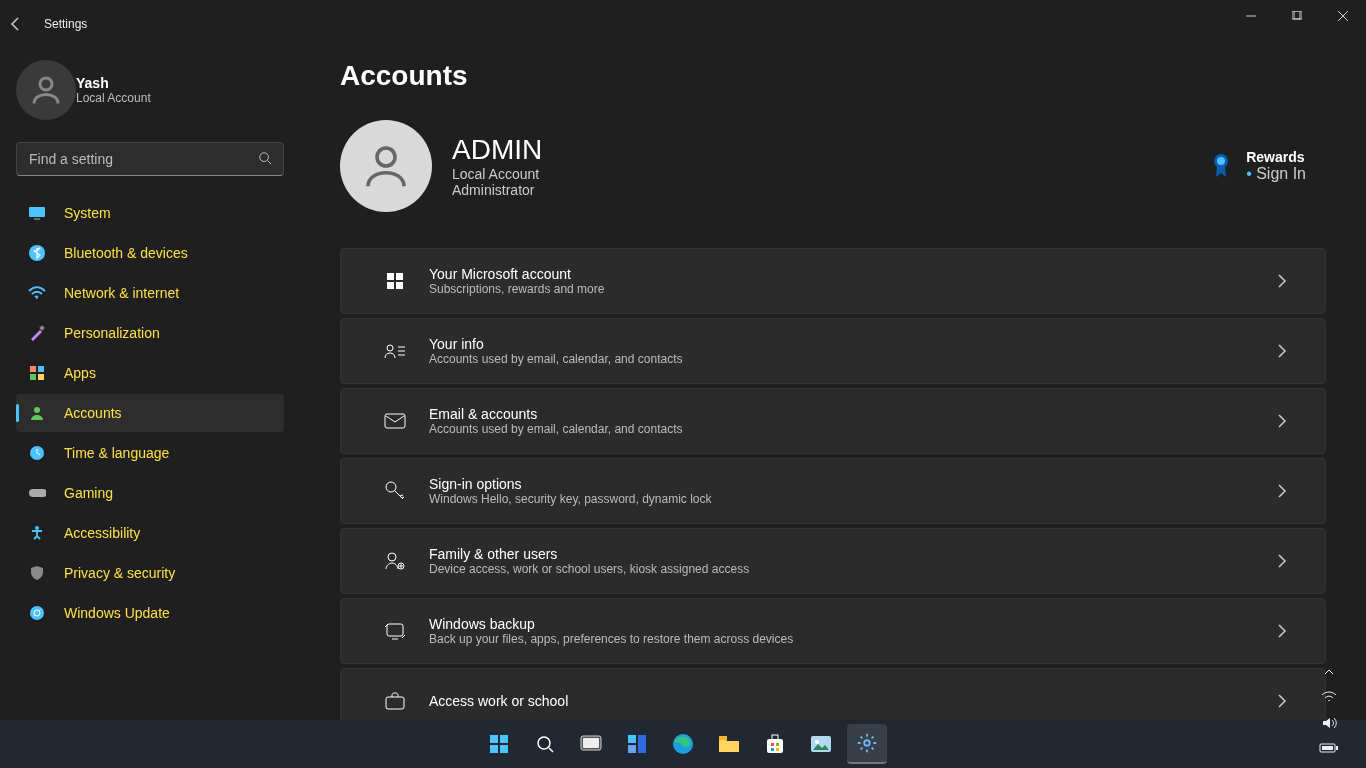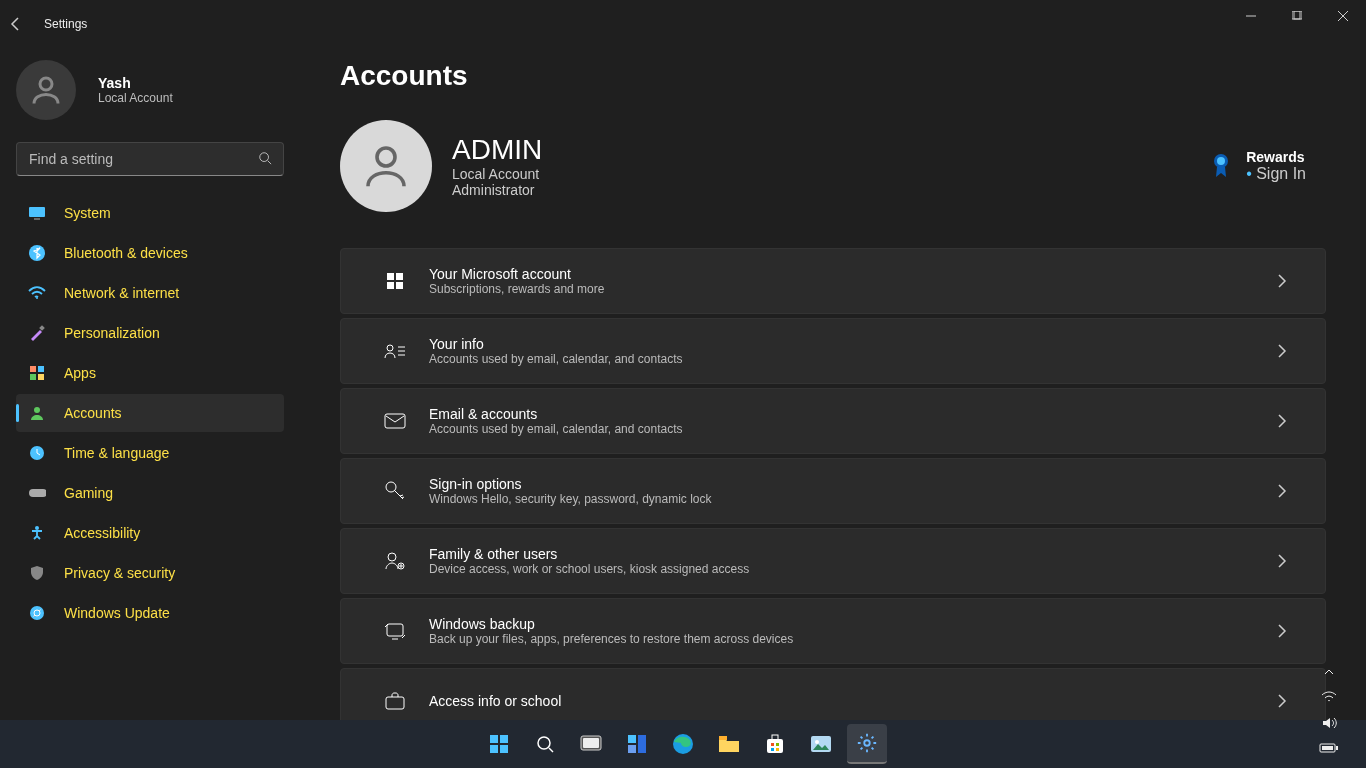--- a/index.html
+++ b/index.html
@@ -11,21 +11,21 @@
 .title-text { font-size: 12px; margin-left: 12px; color: #eee; }
 .window-controls { position: absolute; top: 0; right: 0; display: flex; }
 .win-ctrl { width: 46px; height: 32px; display: flex; align-items: center; justify-content: center; color: #ccc; }
 
 
 .app { display: flex; height: calc(100% - 48px - 48px); }
 .sidebar { width: 300px; padding: 8px 16px; flex-shrink: 0; }
 .main { flex: 1; padding: 8px 40px; overflow-y: auto; }
 
 
-.user-block { display: flex; align-items: center; gap: 22px; margin-bottom: 22px; margin-top: 4px; }
+.user-block { display: flex; align-items: center; gap: 0; margin-bottom: 22px; margin-top: 4px; }
 .avatar-sm { width: 60px; height: 60px; border-radius: 50%; background: #3a3a3a; display: flex; align-items: center; justify-content: center; }
 .user-name { font-size: 14px; font-weight: 600; }
 .user-sub { font-size: 12px; color: #bdbdbd; }
 
 
 .search-wrap { position: relative; margin-bottom: 18px; }
 .search-input { width: 268px; height: 34px; background: #2d2d2d; border: 1px solid #444; border-bottom: 1px solid #888; color: #bef264; padding: 0 36px 0 12px; font-size: 14px; border-radius: 4px; }
 .search-input::placeholder { color: #bbb; }
 .search-icon { position: absolute; right: 12px; top: 9px; color: #ccc; }
 
@@ -366,21 +366,21 @@
           </span>
         </div>
         <div class="card">
           <span class="card-icon">
             <svg width="22" height="18">
               <rect x="2" y="5" width="18" height="12" rx="2" stroke="#fff" fill="none"></rect>
               <path d="M8 5V3c0-1 1-2 2-2h2c1 0 2 1 2 2v2" stroke="#fff" fill="none"></path>
             </svg>
           </span>
           <div class="card-text">
-            <div class="card-title">Access info or school</div>
+            <div class="card-title">Access work or school</div>
           </div>
           <span class="card-arrow">
             <svg width="10" height="14">
               <path d="M2 1l6 6-6 6" stroke="#ccc" fill="none" stroke-width="1.5"></path>
             </svg>
           </span>
         </div>
       </div>
   </div>
 </div>

